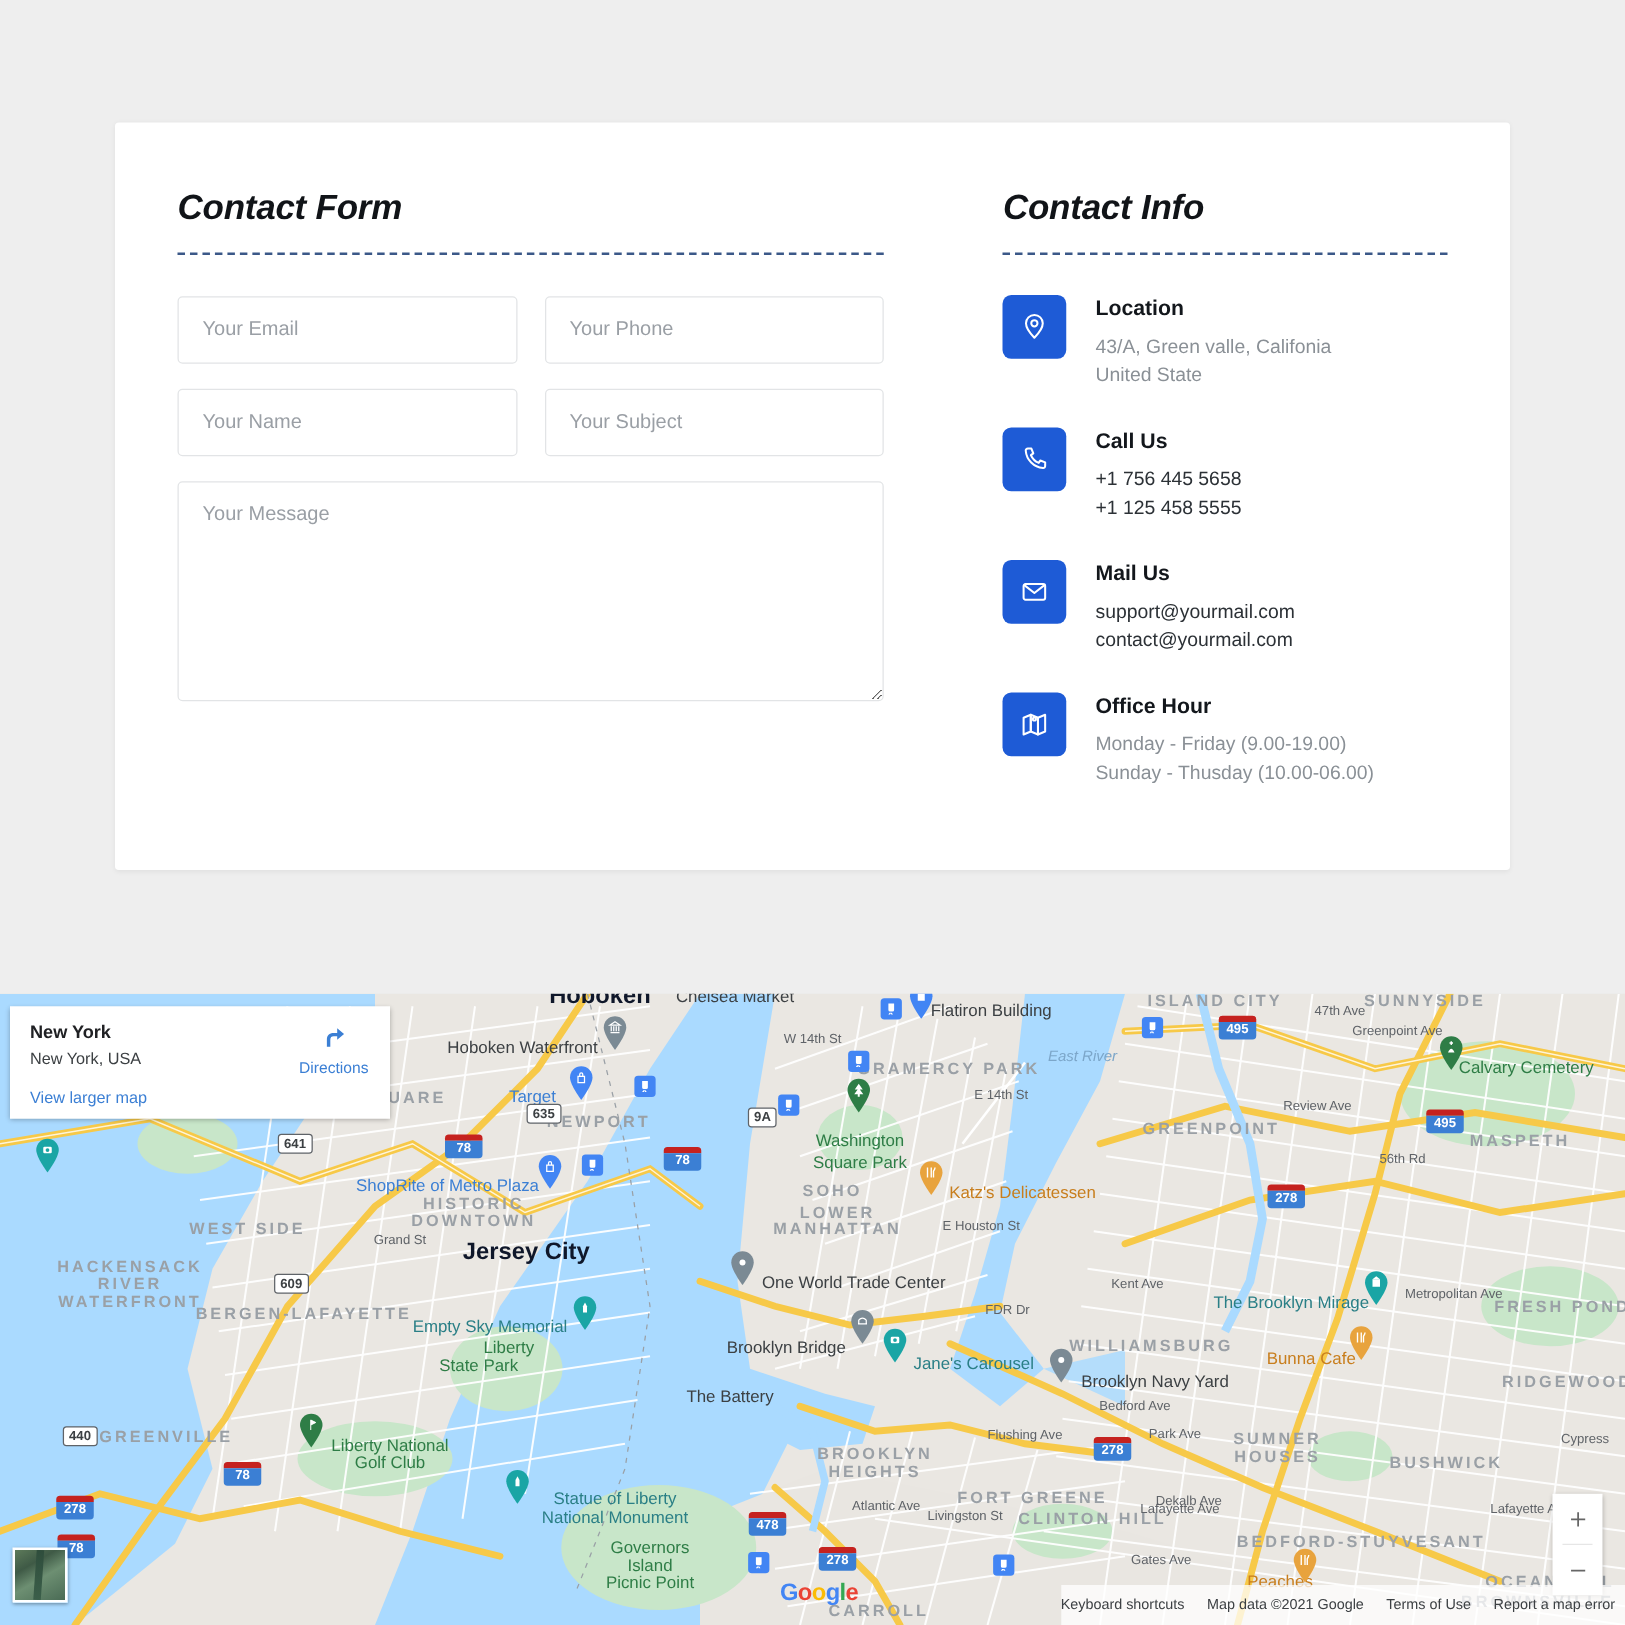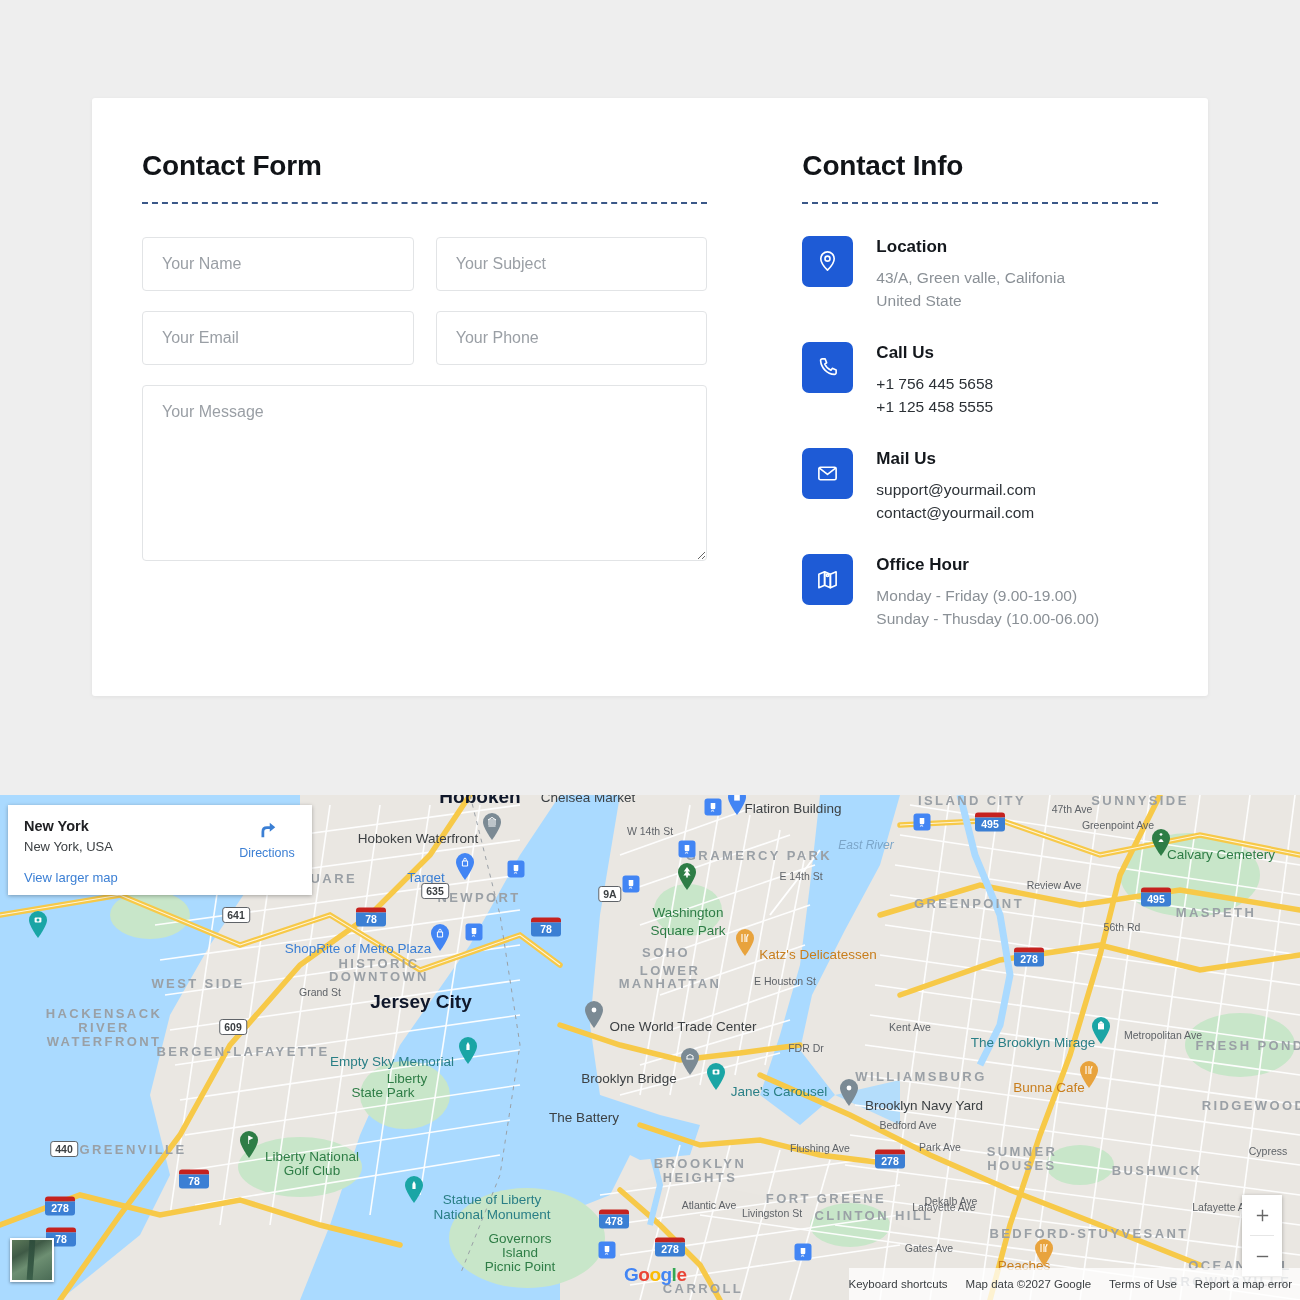--- a/index.html
+++ b/index.html
@@ -19,20 +19,21 @@
     border-radius: 3px;
     box-shadow: 0 1px 4px rgba(0,0,0,.06);
   }
   .cols { display: flex; padding: 52px 50px 0 50px; }
   .col-form { width: 620px; }
   .col-info { width: 390px; margin-left: 95px; }
 
   .sec-title {
     font-size: 28px; font-weight: bold; color: #111418;
     letter-spacing: -0.2px;
+    font-style: italic;
   }
   .sec-rule {
     margin-top: 20px; height: 0;
     border-top: 2px dashed #2b4a7e;
     opacity: .92;
   }
 
   
   .form { margin-top: 33px; }
   .row { display: flex; gap: 22px; margin-bottom: 20px; }
@@ -173,26 +174,26 @@
 
   <div class="contact-card">
     <div class="cols">
 
       <div class="col-form">
         <div class="sec-title">Contact Form</div>
         <div class="sec-rule"></div>
 
         <div class="form">
           <div class="row">
+            <input class="field" type="email" placeholder="Your Email" style="">
+            <input class="field" type="tel" placeholder="Your Phone" style="">
+          </div>
+          <div class="row">
             <input class="field" type="text" placeholder="Your Name" style="">
             <input class="field" type="text" placeholder="Your Subject" style="">
-          </div>
-          <div class="row">
-            <input class="field" type="email" placeholder="Your Email" style="">
-            <input class="field" type="tel" placeholder="Your Phone" style="">
           </div>
           <textarea class="msg" placeholder="Your Message" style=""></textarea>
         </div>
       </div>
 
       <div class="col-info">
         <div class="sec-title">Contact Info</div>
         <div class="sec-rule"></div>
         <div class="info-list" id="info-list">
             <div class="info-item">
@@ -741,18 +742,18 @@
     <div class="zsep"></div>
     <div class="zbtn">
       <svg viewBox="0 0 24 24">
           <path d="M4 11h16v2H4z"></path>
         </svg>
     </div>
   </div>
 
   <div class="attrib" id="attrib">
       <span>Keyboard shortcuts</span>
-      <span class="static">Map data ©2027 Google</span>
+      <span class="static">Map data ©2021 Google</span>
       <span>Terms of Use</span>
       <span>Report a map error</span>
     </div>
 
 </div>
 
 </body></html>

